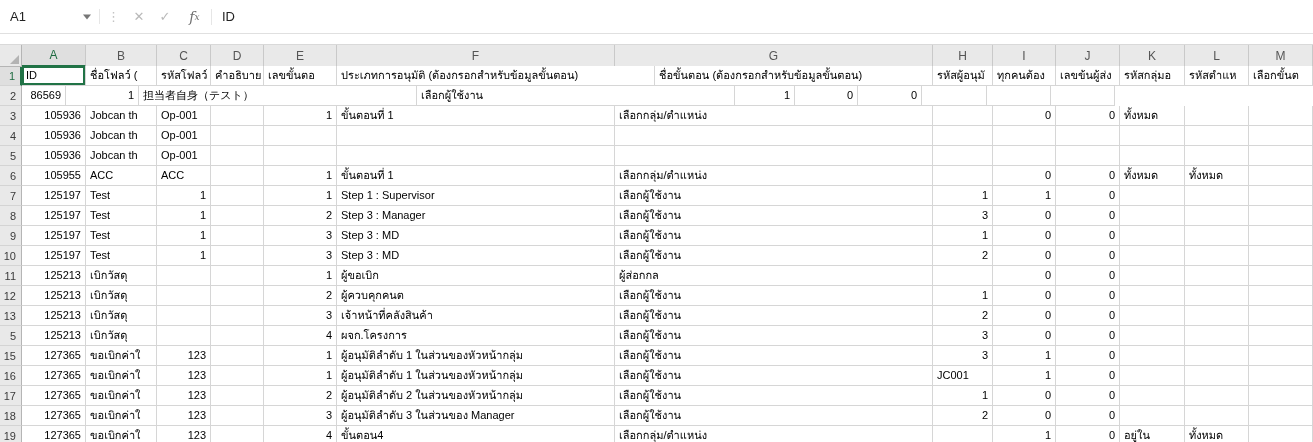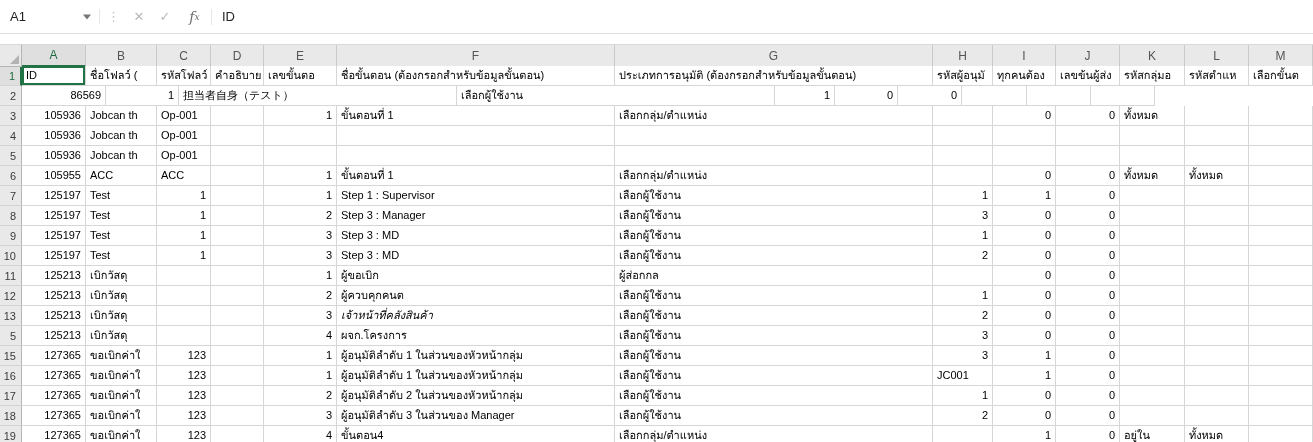--- a/index.html
+++ b/index.html
@@ -96,32 +96,32 @@
         <div class="colhdr" style="width: 64px;">M</div>
       </div>
     <div id="rows">
         <div class="row">
           <div class="rowhdr hl">1</div>
           <div class="cell sel" style="width: 64px;">ID</div>
           <div class="cell" style="width: 71px;">ชื่อโฟลว์ (</div>
           <div class="cell" style="width: 54px;">รหัสโฟลว์</div>
           <div class="cell" style="width: 53px;">คำอธิบาย</div>
           <div class="cell" style="width: 73px;">เลขขั้นตอ</div>
+          <div class="cell" style="width: 318px;">ประเภทการอนุมัติ (ต้องกรอกสำหรับข้อมูลขั้นตอน)</div>
           <div class="cell" style="width: 278px;">ชื่อขั้นตอน (ต้องกรอกสำหรับข้อมูลขั้นตอน)</div>
-          <div class="cell" style="width: 318px;">ประเภทการอนุมัติ (ต้องกรอกสำหรับข้อมูลขั้นตอน)</div>
           <div class="cell" style="width: 60px;">รหัสผู้อนุมั</div>
           <div class="cell" style="width: 63px;">ทุกคนต้อง</div>
           <div class="cell" style="width: 64px;">เลขข้นผู้ส่ง</div>
           <div class="cell" style="width: 65px;">รหัสกลุ่มอ</div>
           <div class="cell" style="width: 64px;">รหัสตำแห</div>
           <div class="cell" style="width: 64px;">เลือกขั้นต</div>
         </div>
         <div class="row">
           <div class="rowhdr">2</div>
-          <div class="cell num" style="width: 84px;">86569</div>
+          <div class="cell num" style="width: 44px;">86569</div>
           <div class="cell num" style="width: 73px;">1</div>
           <div class="cell" style="width: 278px;">担当者自身（テスト）</div>
           <div class="cell" style="width: 318px;">เลือกผู้ใช้งาน</div>
           <div class="cell num" style="width: 60px;">1</div>
           <div class="cell num" style="width: 63px;">0</div>
           <div class="cell num" style="width: 64px;">0</div>
           <div class="cell" style="width: 65px;"></div>
           <div class="cell" style="width: 64px;"></div>
           <div class="cell" style="width: 64px;"></div>
         </div>
@@ -285,21 +285,21 @@
           <div class="cell" style="width: 64px;"></div>
           <div class="cell" style="width: 64px;"></div>
         </div>
         <div class="row">
           <div class="rowhdr">13</div>
           <div class="cell num" style="width: 64px;">125213</div>
           <div class="cell" style="width: 71px;">เบิกวัสดุ</div>
           <div class="cell" style="width: 54px;"></div>
           <div class="cell" style="width: 53px;"></div>
           <div class="cell num" style="width: 73px;">3</div>
-          <div class="cell" style="width: 278px; font-style: italic;">เจ้าหน้าที่คลังสินค้า</div>
+          <div class="cell" style="width: 278px;">เจ้าหน้าที่คลังสินค้า</div>
           <div class="cell" style="width: 318px;">เลือกผู้ใช้งาน</div>
           <div class="cell num" style="width: 60px;">2</div>
           <div class="cell num" style="width: 63px;">0</div>
           <div class="cell num" style="width: 64px;">0</div>
           <div class="cell" style="width: 65px;"></div>
           <div class="cell" style="width: 64px;"></div>
           <div class="cell" style="width: 64px;"></div>
         </div>
         <div class="row">
           <div class="rowhdr">5</div>

